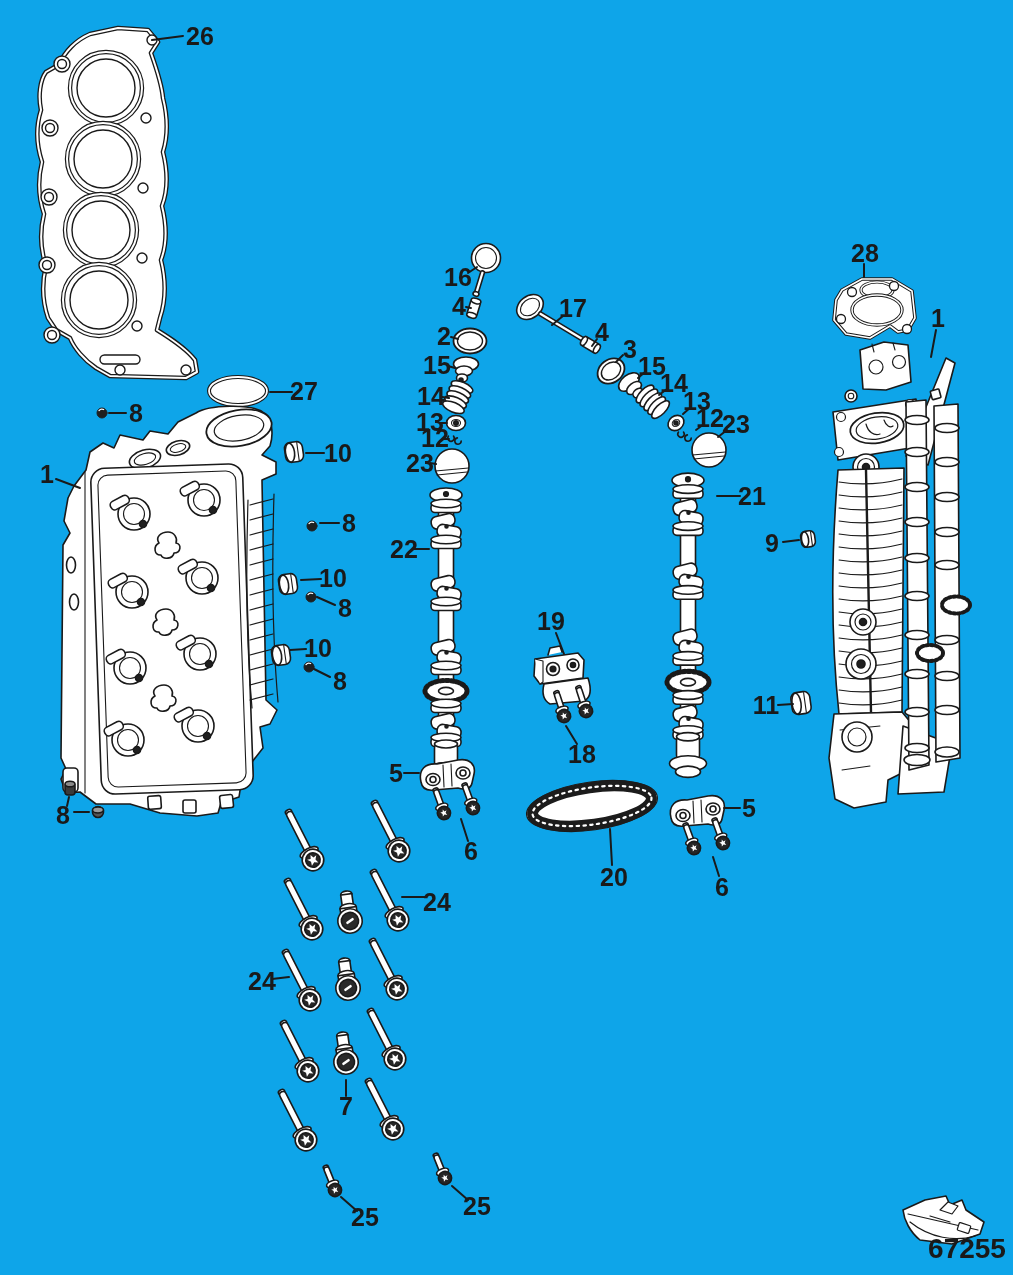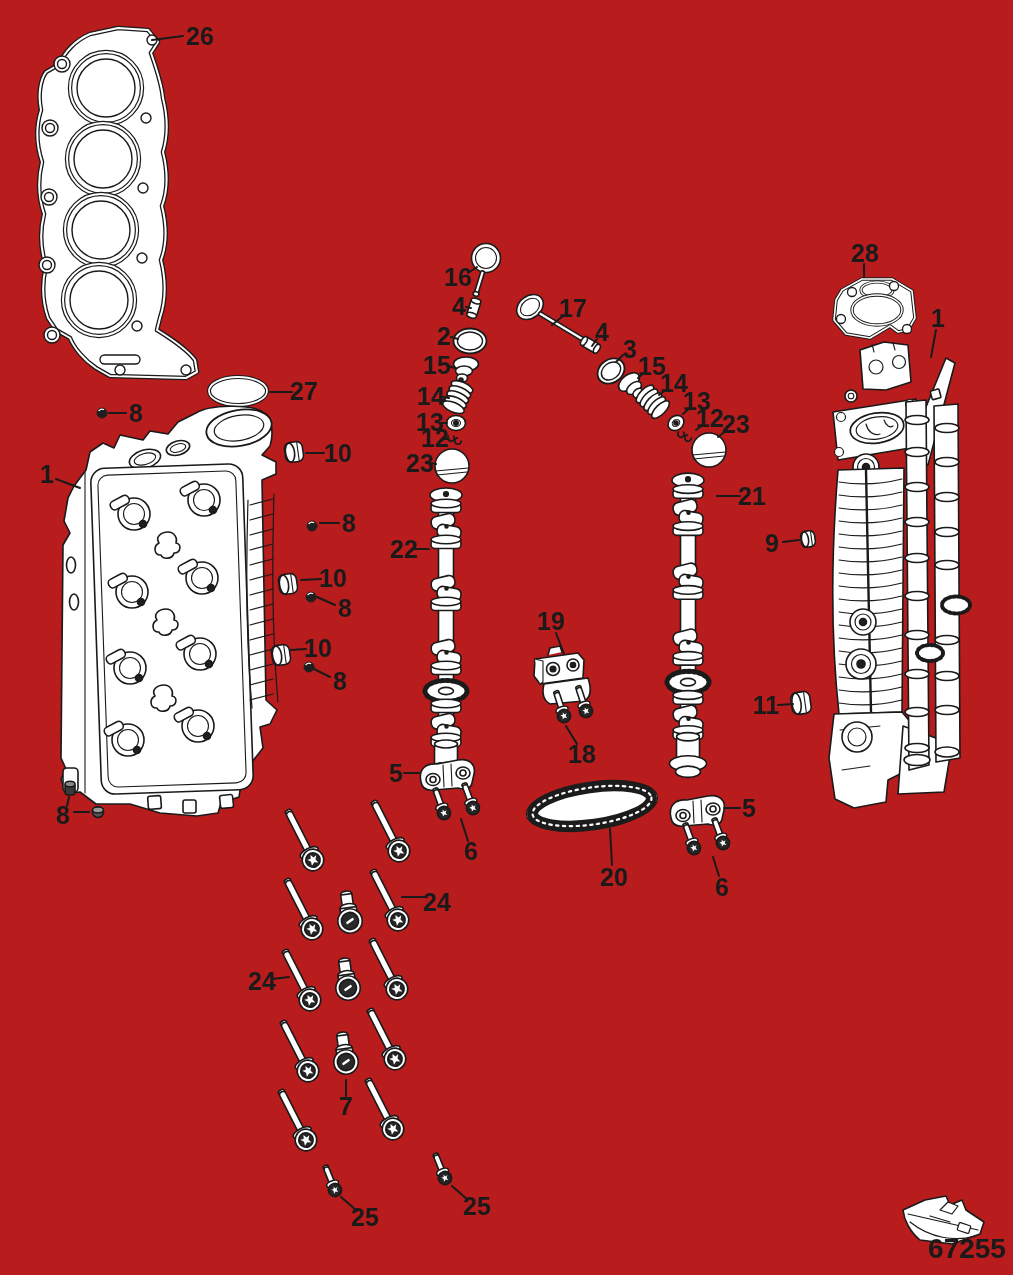--- a/index.html
+++ b/index.html
@@ -1,16 +1,16 @@
 <!DOCTYPE html>
 <html><head>
 <meta charset="utf-8">
 <style>
   html,body{margin:0;padding:0;background:#fff;}
-  .page{position:relative;width:1013px;height:1275px;background:#b91c1c;overflow:hidden;
+  .page{position:relative;width:1013px;height:1275px;background:#0ea5e9;overflow:hidden;
         font-family:"Liberation Sans",sans-serif;}
   svg{display:block}
   .callout{font:700 25px "Liberation Sans",sans-serif;fill:#1a1a1a;
            text-anchor:middle;dominant-baseline:central;}
   .leader{stroke:#1a1a1a;stroke-width:2;stroke-linecap:round;}
   .fig-num{font:700 28px "Liberation Sans",sans-serif;fill:#1a1a1a;text-anchor:middle;}
 </style>
 </head>
 <body>
 

